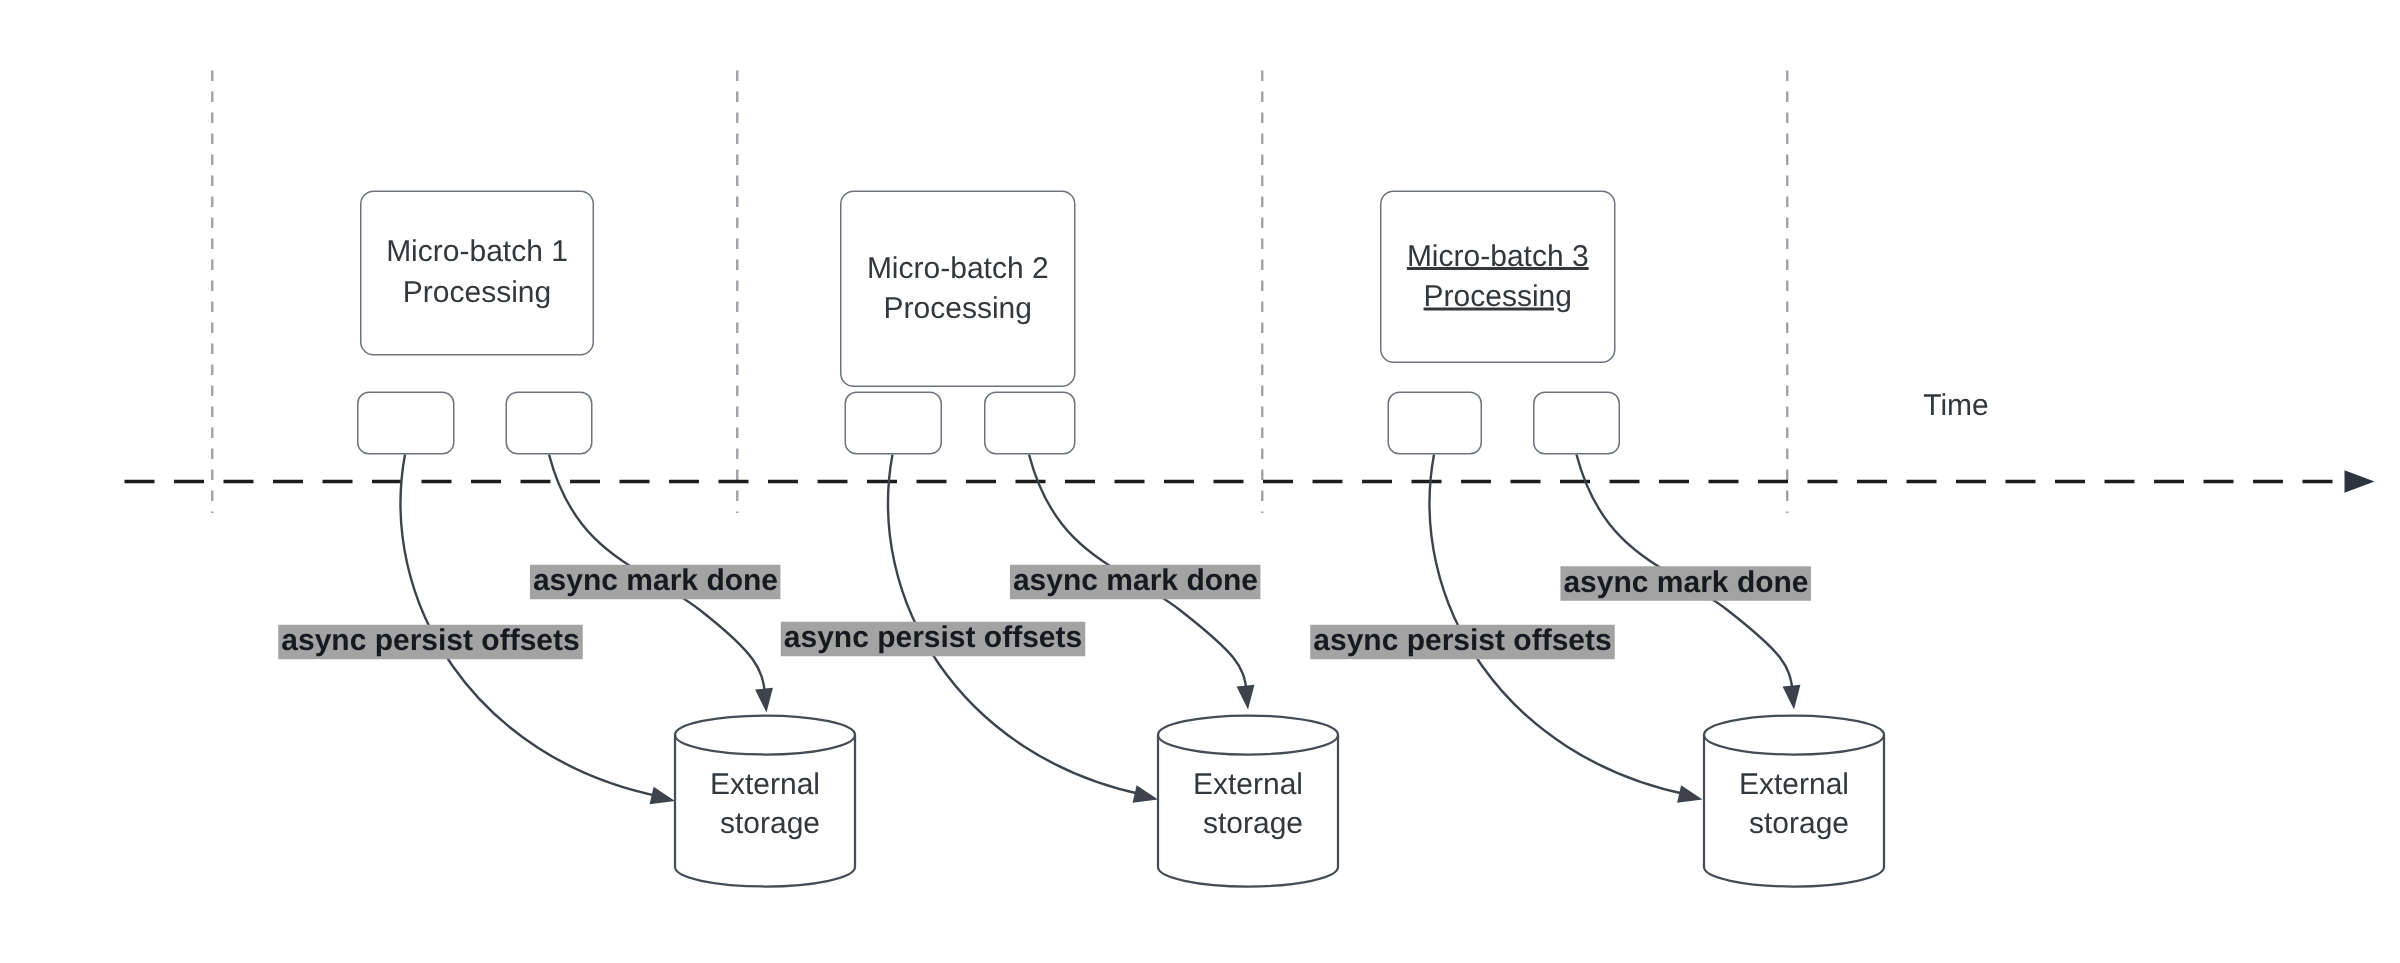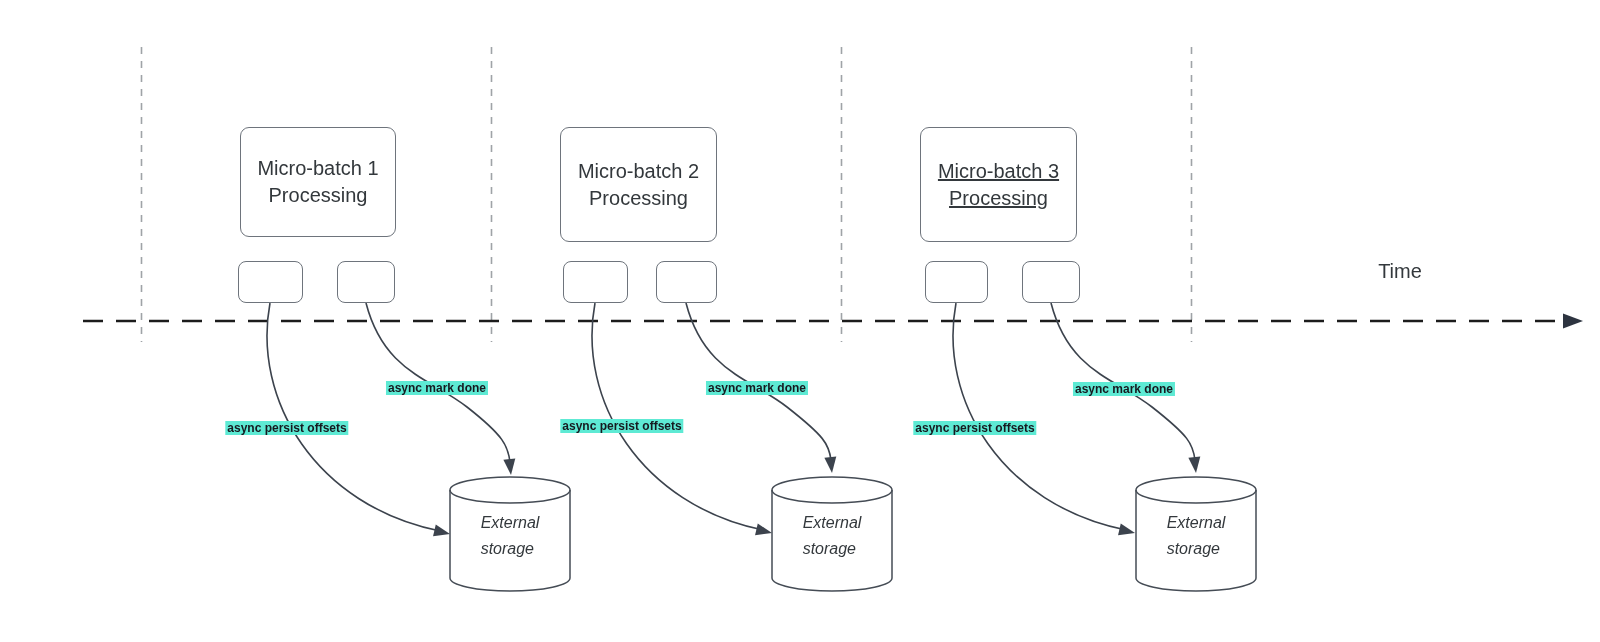--- a/index.html
+++ b/index.html
@@ -22,27 +22,27 @@
     display:flex;align-items:center;justify-content:center;
     text-align:center;color:var(--box_text,#33383c);
     font-size:20px;line-height:27px;
   }
   .minibox{
     position:absolute;box-sizing:border-box;background:#fff;
     border:1.5px solid var(--box_border,#6e747c);border-radius:8px;
   }
   .edge-label{
     position:absolute;transform:translate(-50%,-50%);
-    font-size:12px;font-weight:bold;white-space:nowrap;
-    color:var(--label_text,#16191f);background:#5eead4;padding:0 2px;
+    font-size:20px;font-weight:bold;white-space:nowrap;
+    color:var(--label_text,#16191f);background:#a3a3a3;padding:0 2px;
   }
   .storage-label{
     position:absolute;transform:translate(-50%,-50%);
-    text-align:left;font-size:16px;line-height:26px;
-    color:var(--box_text,#33383c);white-space:nowrap;font-style:italic;
+    text-align:right;font-size:20px;line-height:26px;
+    color:var(--box_text,#33383c);white-space:nowrap;
   }
   .time-label{
     position:absolute;transform:translate(-50%,-50%);
     font-size:20px;color:var(--box_text,#33383c);white-space:nowrap;
   }
 </style>
 </head>
 <body>
 
 <svg class="overlay" viewBox="0 0 1600 642">
@@ -92,21 +92,21 @@
 </div>
 <div class="minibox" style="left:238px;top:261px;width:65px;height:42px;"></div>
 <div class="minibox" style="left:337px;top:261px;width:58px;height:42px;"></div>
 <div class="edge-label" style="left:287px;top:428px;">async persist offsets</div>
 <div class="edge-label" style="left:437px;top:388px;">async mark done</div>
 <div class="storage-label" style="left:510px;top:536px;">
   <span style="display:block">External</span>
   <span style="display:block">storage</span>
 </div>
 
-<div class="box" style="left:560px;top:127px;width:157px;height:115px;">
+<div class="box" style="left:560px;top:127px;width:157px;height:131px;">
   <div>
     <span style="display:block">Micro-batch 2</span>
     <span style="display:block">Processing</span>
   </div>
 </div>
 <div class="minibox" style="left:563px;top:261px;width:65px;height:42px;"></div>
 <div class="minibox" style="left:656px;top:261px;width:61px;height:42px;"></div>
 <div class="edge-label" style="left:622px;top:426px;">async persist offsets</div>
 <div class="edge-label" style="left:757px;top:388px;">async mark done</div>
 <div class="storage-label" style="left:832px;top:536px;">
@@ -122,13 +122,13 @@
 </div>
 <div class="minibox" style="left:925px;top:261px;width:63px;height:42px;"></div>
 <div class="minibox" style="left:1022px;top:261px;width:58px;height:42px;"></div>
 <div class="edge-label" style="left:975px;top:428px;">async persist offsets</div>
 <div class="edge-label" style="left:1124px;top:389px;">async mark done</div>
 <div class="storage-label" style="left:1196px;top:536px;">
   <span style="display:block">External</span>
   <span style="display:block">storage</span>
 </div>
 
-<div class="time-label" style="left:1400px;top:271px;">Time</div>
+<div class="time-label" style="left:1304px;top:271px;">Time</div>
 
 </body></html>

